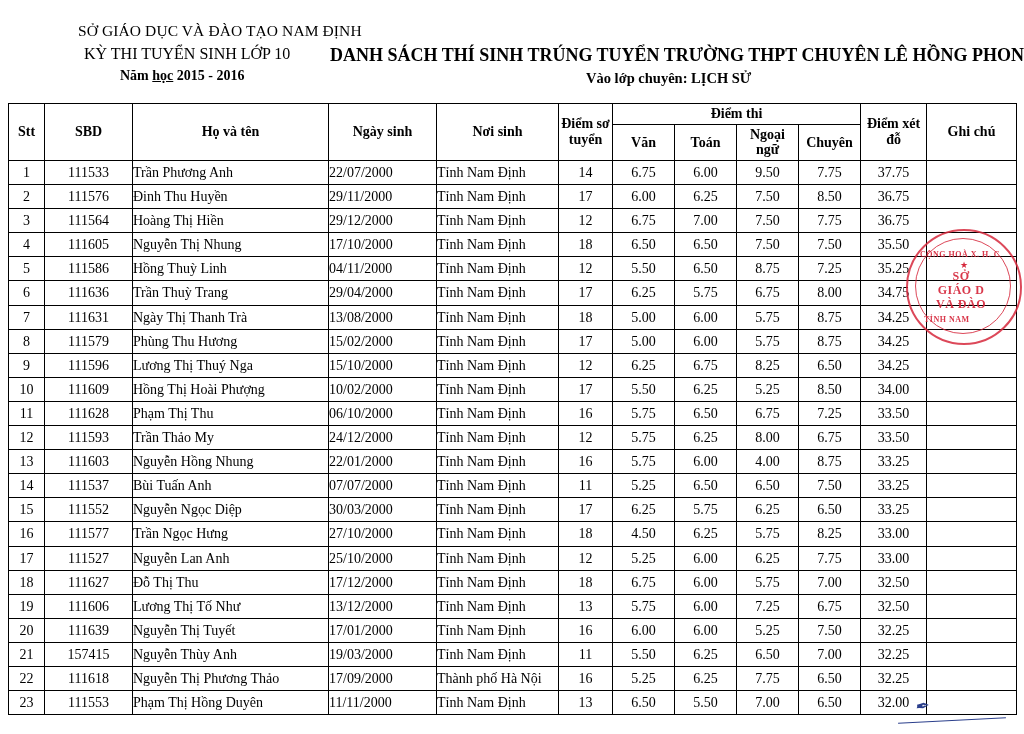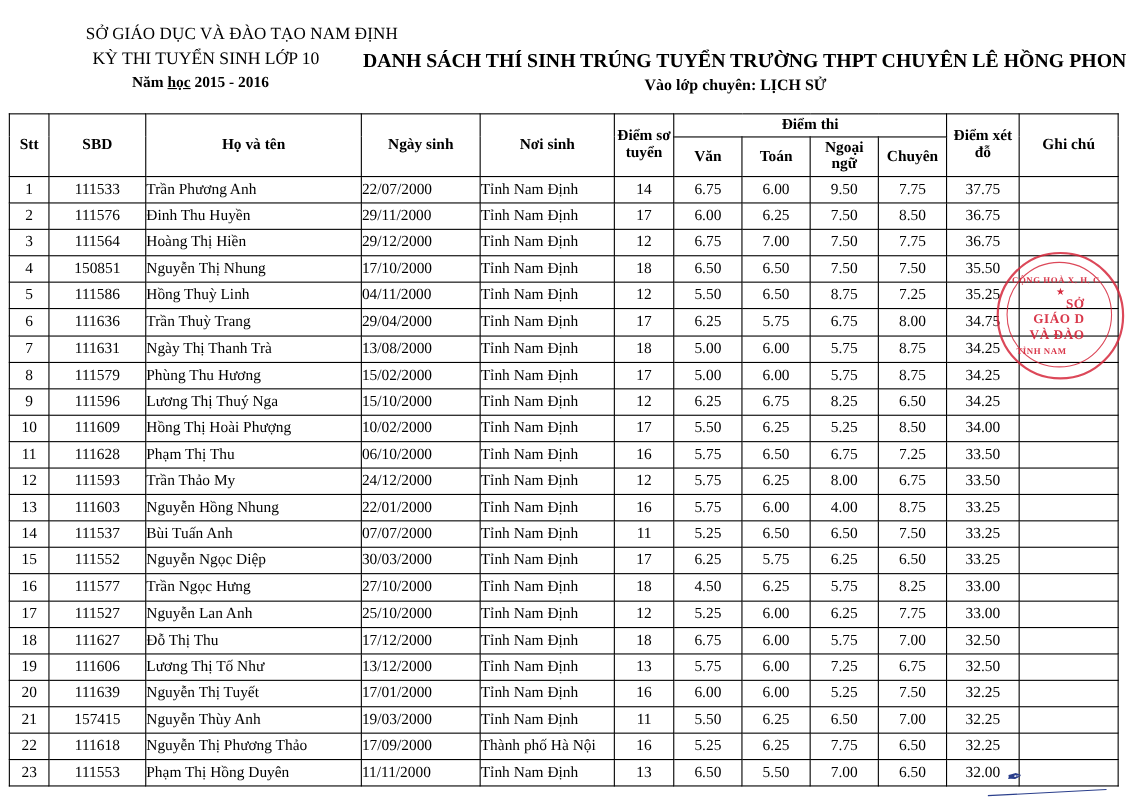--- a/index.html
+++ b/index.html
@@ -157,21 +157,21 @@
     font-size: 8px;
   }
   .stamp-bottom {
     left: 18px; top: 86px;
     font-size: 8px;
   }
   .stamp-mid {
     left: 30px; top: 40px;
     font-size: 12px;
     line-height: 1.18;
-    text-align: right;
+    text-align: center;
   }
   .stamp-star {
     position: absolute;
     left: 54px; top: 31px;
     color: #d6283c;
     font-size: 9px;
   }
 
   
   .signature {
@@ -289,21 +289,21 @@
           <td class="c-dsp">12</td>
           <td class="c-score">6.75</td>
           <td class="c-score">7.00</td>
           <td class="c-score">7.50</td>
           <td class="c-score">7.75</td>
           <td class="c-xet">36.75</td>
           <td class="c-ghi"></td>
         </tr>
         <tr>
           <td class="c-stt">4</td>
-          <td class="c-sbd">150851</td>
+          <td class="c-sbd">111605</td>
           <td class="c-name">Nguyễn Thị Nhung</td>
           <td class="c-dob">17/10/2000</td>
           <td class="c-place">Tỉnh Nam Định</td>
           <td class="c-dsp">18</td>
           <td class="c-score">6.50</td>
           <td class="c-score">6.50</td>
           <td class="c-score">7.50</td>
           <td class="c-score">7.50</td>
           <td class="c-xet">35.50</td>
           <td class="c-ghi"></td>

